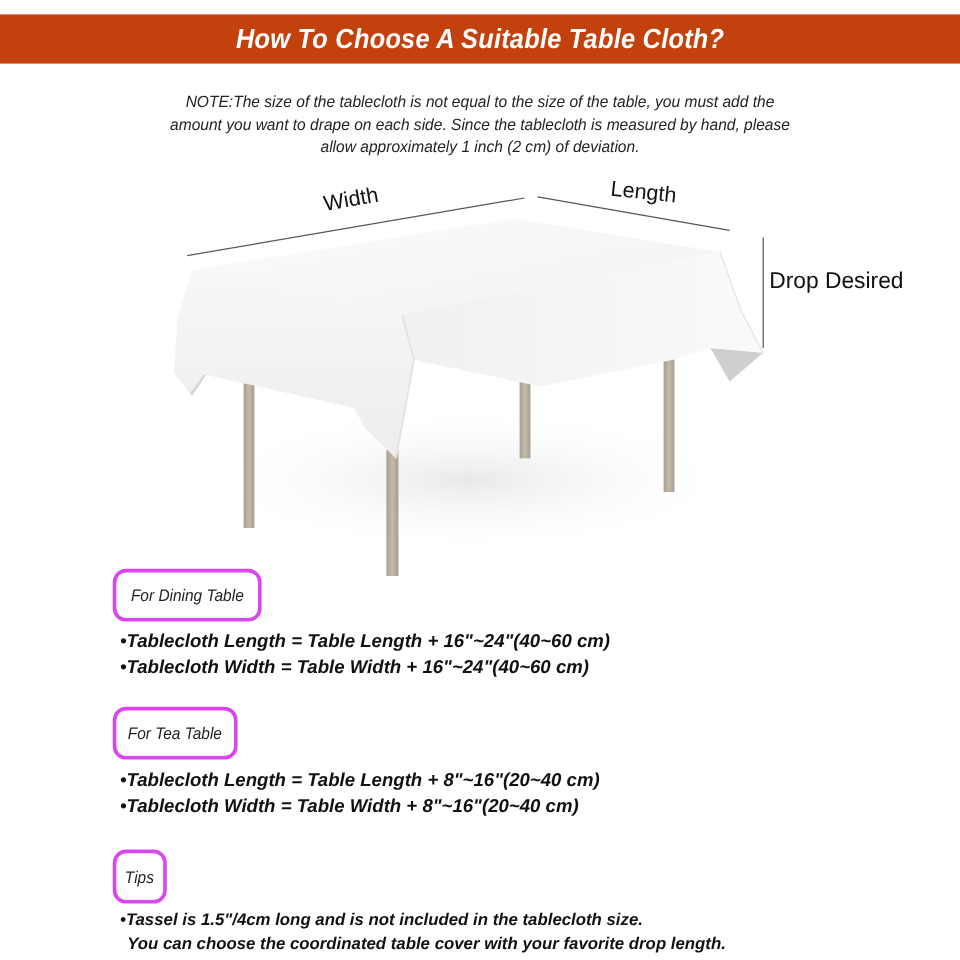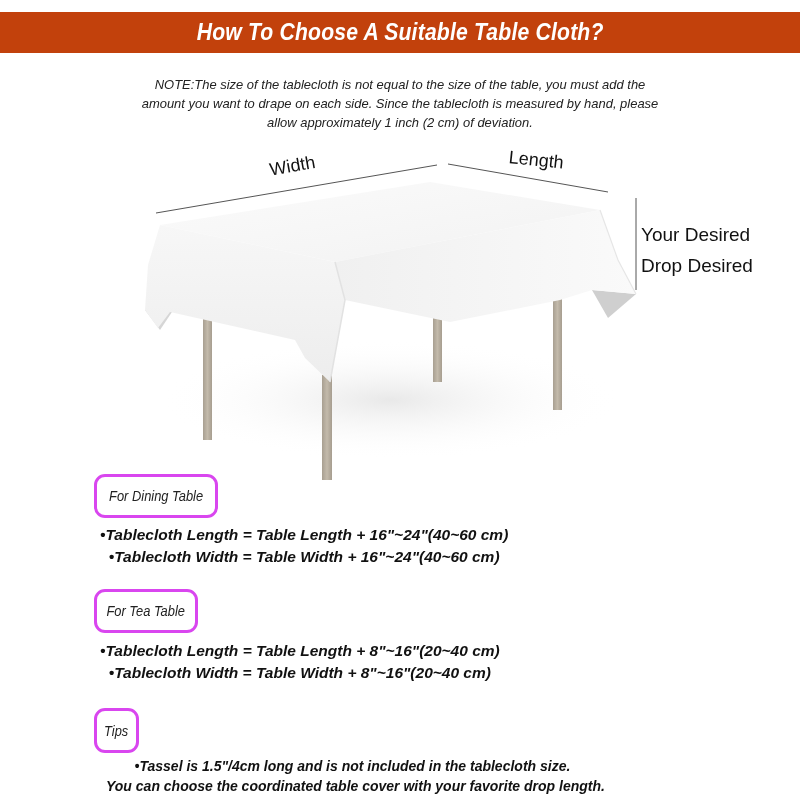--- a/index.html
+++ b/index.html
@@ -11,21 +11,21 @@
     .dim-label { position: absolute; font-size: 18px; color: #111; white-space: nowrap; }
     .label-width { left: 268px; top: 160px; transform: rotate(-10deg); transform-origin: left top; }
     .label-length { left: 510px; top: 147px; transform: rotate(6deg); transform-origin: left top; }
     .label-drop { left: 641px; top: 219px; font-size: 19px; line-height: 31px; white-space: normal; width: 150px; }
     .section-box { position: absolute; left: 94px; border: 3px solid #d946ef; border-radius: 11px; font-style: italic; font-size: 14px; color: #222; display: flex; align-items: center; justify-content: center; background: #fff; }
     .section-box span { transform: scaleX(0.92); display: inline-block; }
     .box-dining { top: 474px; width: 118px; height: 38px; }
     .box-tea { top: 589px; width: 98px; height: 38px; }
     .box-tips { top: 708px; width: 39px; height: 39px; }
     .bullets { position: absolute; left: 100px; font-weight: bold; font-style: italic; font-size: 15.5px; line-height: 22px; color: #111; }
-    .bullets .row { white-space: nowrap; text-align: center; }
+    .bullets .row { white-space: nowrap; }
     .bullets-dining { top: 524px; }
     .bullets-tea { top: 640px; }
     .bullets-tips { top: 756px; font-size: 14px; line-height: 20px; }
     .indent { padding-left: 6px; }
   </style>
 </head>
 <body>
 
 <div class="banner">
   <span class="banner-title">How To Choose A Suitable Table Cloth?</span>
@@ -83,21 +83,20 @@
   <path d="M600,210 L618,260 L636,294" fill="none" stroke="#e6e6e6" stroke-width="1.2"></path>
 
   <line x1="156" y1="213" x2="437" y2="165" stroke="#555" stroke-width="1"></line>
   <line x1="448" y1="164" x2="608" y2="192" stroke="#555" stroke-width="1"></line>
   <line x1="636" y1="198" x2="636" y2="290" stroke="#555" stroke-width="1"></line>
 </svg>
 
 <div class="dim-label label-width">Width</div>
 <div class="dim-label label-length">Length</div>
 <div class="dim-label label-drop">
-  <div>Your Desired</div>
   <div>Drop Desired</div>
 </div>
 
 <div class="section-box box-dining">
   <span>For Dining Table</span>
 </div>
 <div class="bullets bullets-dining">
   <div class="row">•Tablecloth Length = Table Length + 16"~24"(40~60 cm)</div>
   <div class="row">•Tablecloth Width = Table Width + 16"~24"(40~60 cm)</div>
 </div>

